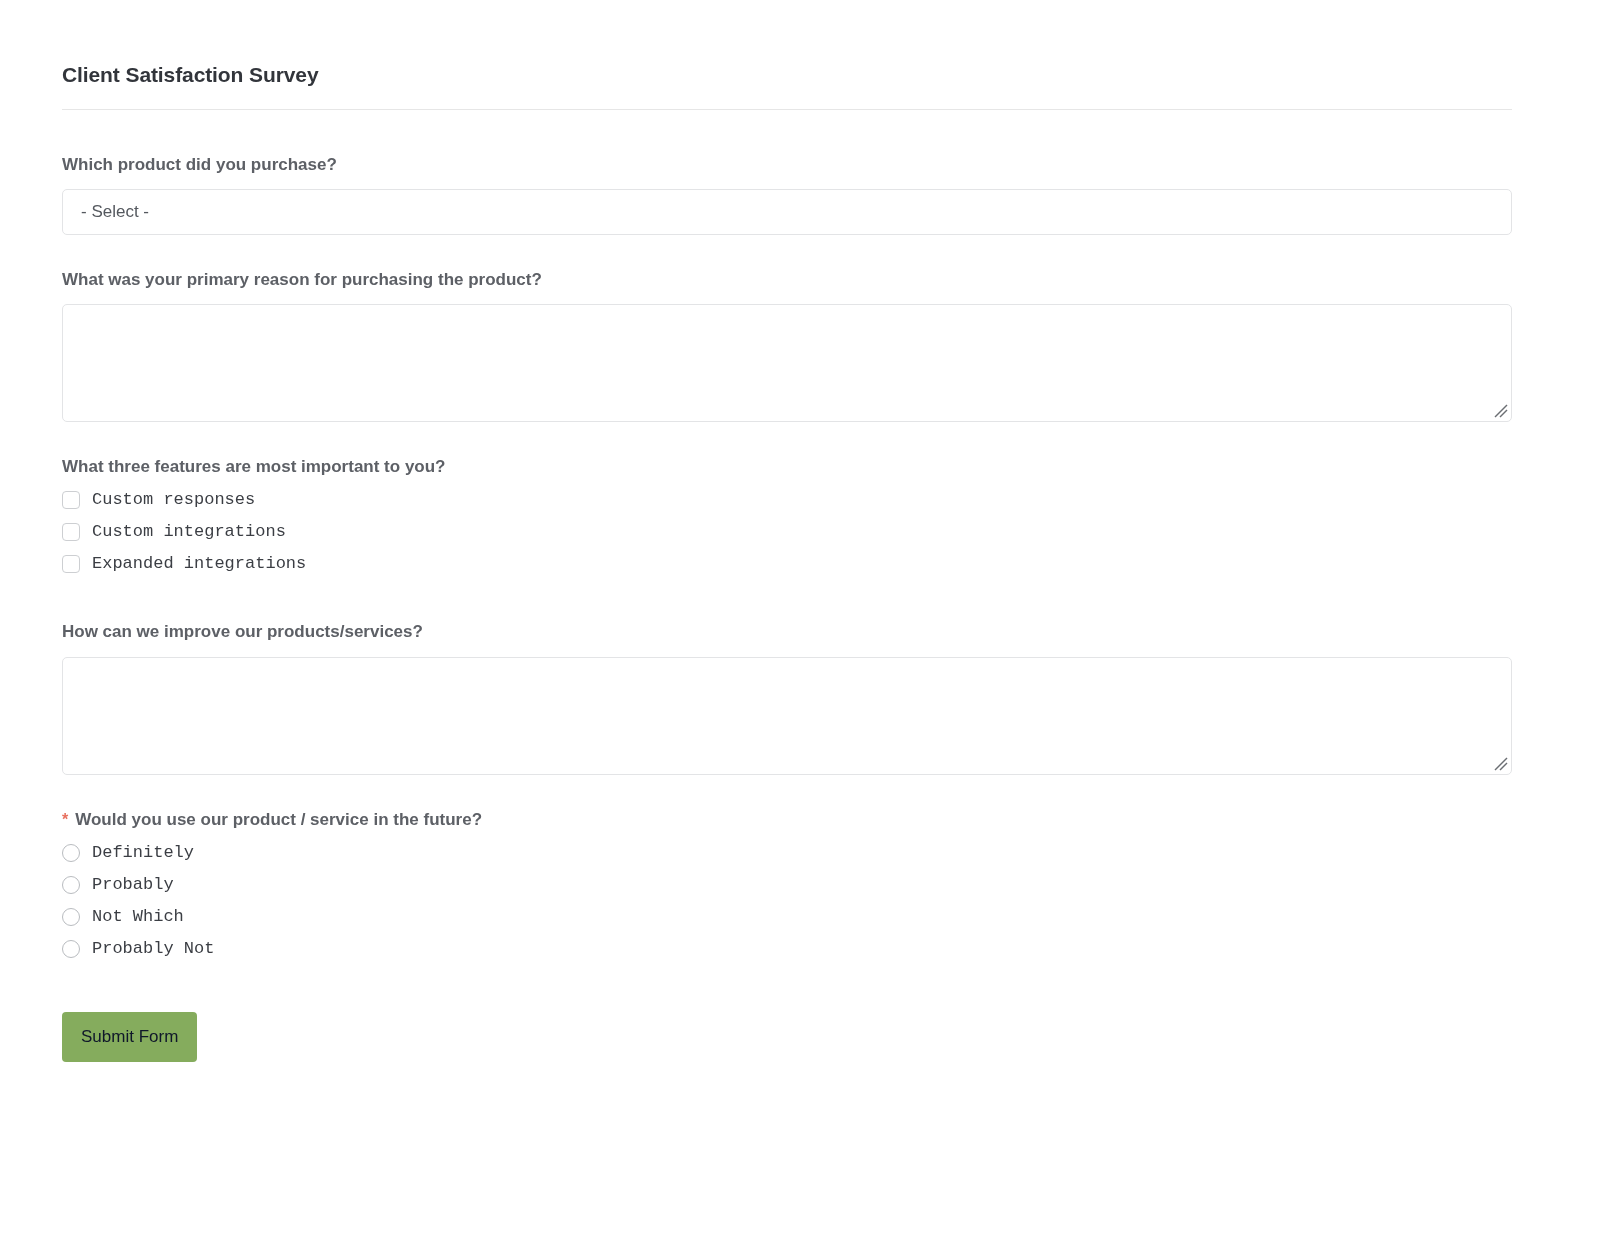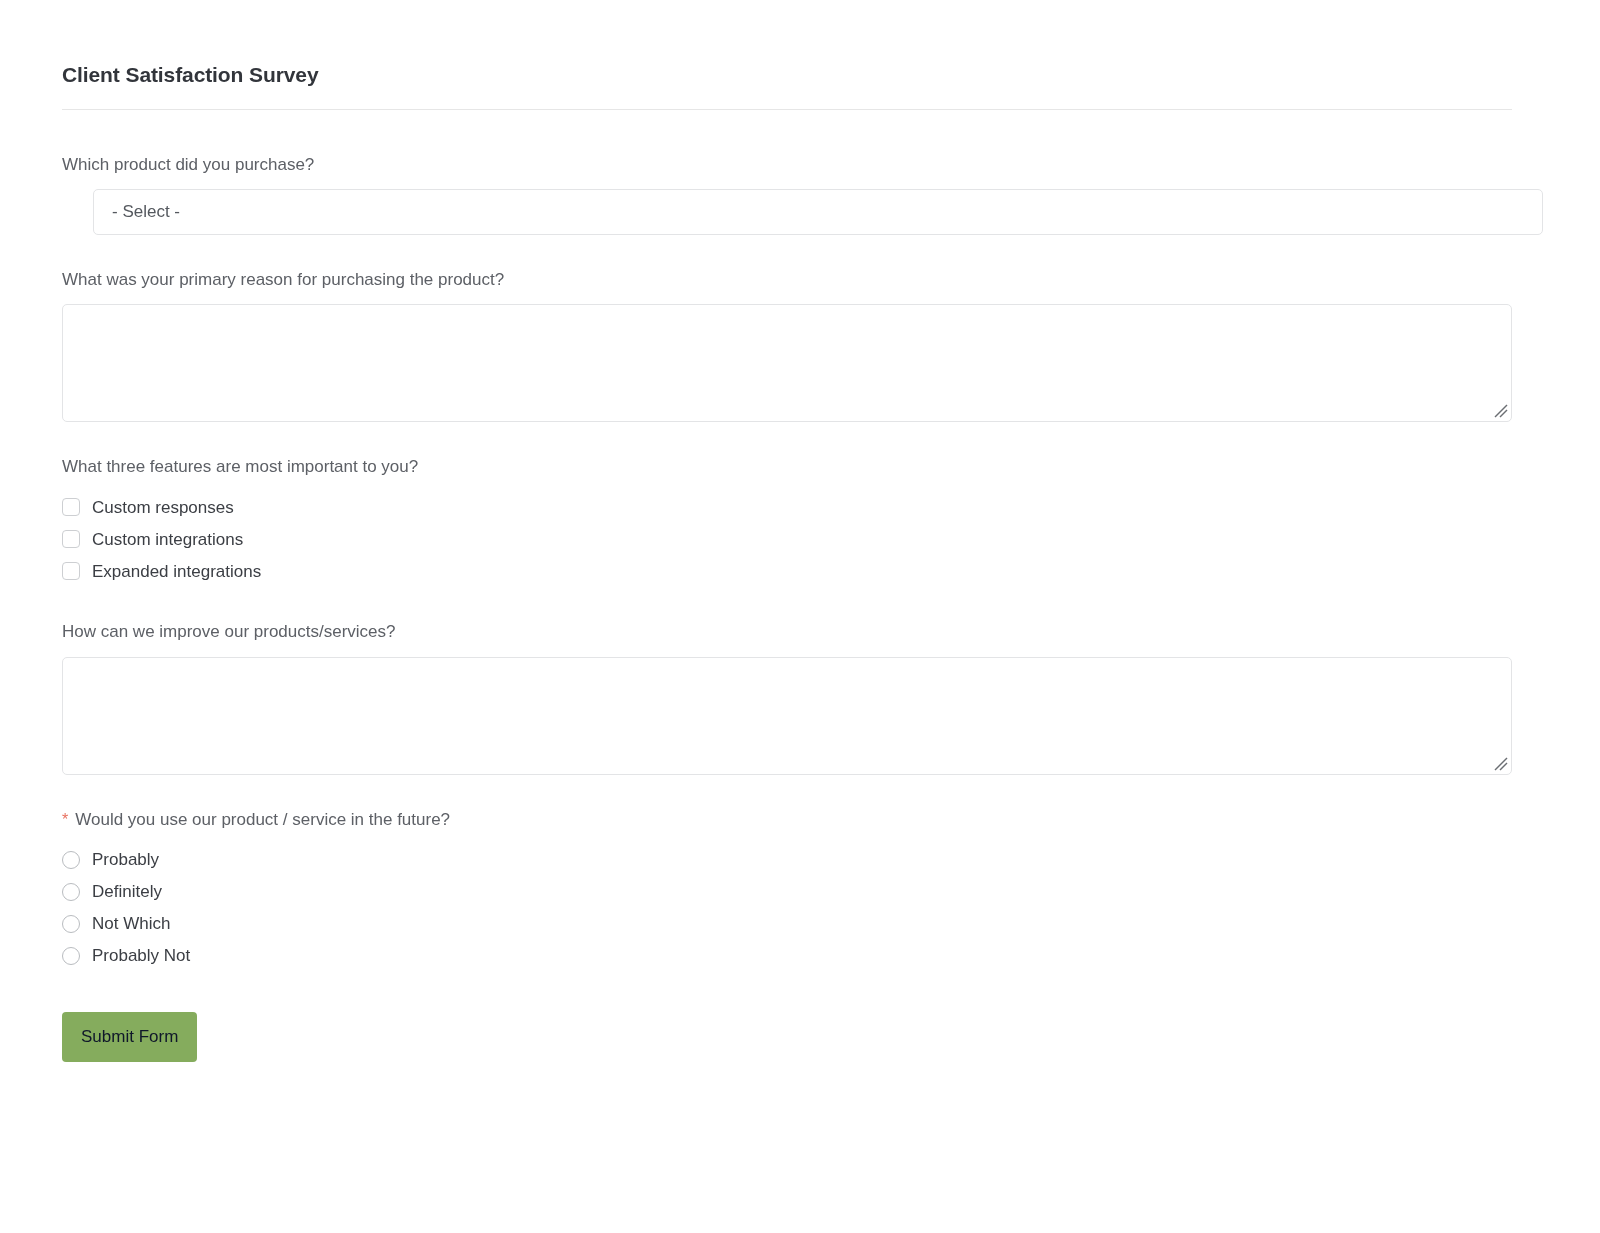--- a/index.html
+++ b/index.html
@@ -48,21 +48,21 @@
 
   
   .field { margin-bottom: 34px; }
   .field:last-of-type { margin-bottom: 0; }
   .q-label {
     display: block;
     font-size: 17px;
     color: #5d6066;
     line-height: 1.3;
     margin-bottom: 13px;
-    font-weight: normal;
+    font-weight: bold;
   }
   .req-star {
     color: #e8705f;
     font-size: 16px;
     margin-right: 7px;
     line-height: 1;
     vertical-align: baseline;
   }
 
   
@@ -71,21 +71,20 @@
     height: 46px;
     border: 1px solid #e3e4e6;
     border-radius: 5px;
     background: #ffffff;
     display: flex;
     align-items: center;
     padding: 0 18px;
     font-size: 17px;
     color: #54585e;
     cursor: pointer;
-    margin-left: 31px;
   }
 
   
   .textarea-box {
     position: relative;
     width: 1450px;
     height: 118px;
     border: 1px solid #e3e4e6;
     border-radius: 5px;
     background: #ffffff;
@@ -110,23 +109,24 @@
     width: 14px;
     height: 14px;
     pointer-events: none;
   }
   .resize-grip svg { display: block; }
 
   
   .opt-list { margin: 0; padding: 0; }
   .opt-row {
     display: flex;
-    align-items: center;
+    align-items: flex-start;
     height: 32px;
     cursor: pointer;
+    font-family: Liberation Mono, monospace;
   }
   .cbox {
     width: 18px;
     height: 18px;
     min-width: 18px;
     border: 1px solid #cdcfd2;
     border-radius: 4px;
     background: #ffffff;
     margin-right: 12px;
   }
@@ -220,25 +220,25 @@
       </div>
     </div>
 
     <div class="field">
       <label class="q-label">
         <span class="req-star">*</span><span>Would you use our product / service in the future?</span>
       </label>
       <div class="opt-list">
         <div class="opt-row">
           <span class="rbtn"></span>
+          <span class="opt-text">Definitely</span>
+        </div>
+        <div class="opt-row">
+          <span class="rbtn"></span>
           <span class="opt-text">Probably</span>
-        </div>
-        <div class="opt-row">
-          <span class="rbtn"></span>
-          <span class="opt-text">Definitely</span>
         </div>
         <div class="opt-row">
           <span class="rbtn"></span>
           <span class="opt-text">Not Which</span>
         </div>
         <div class="opt-row">
           <span class="rbtn"></span>
           <span class="opt-text">Probably Not</span>
         </div>
       </div>

